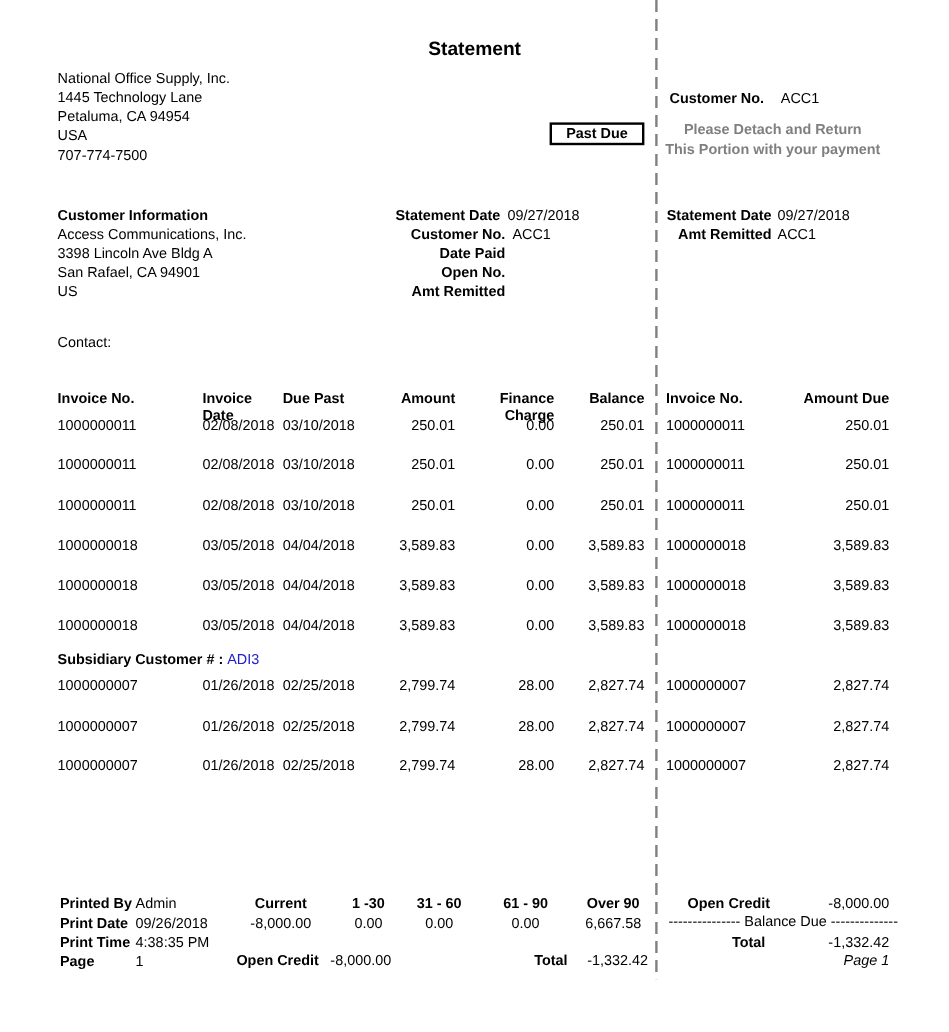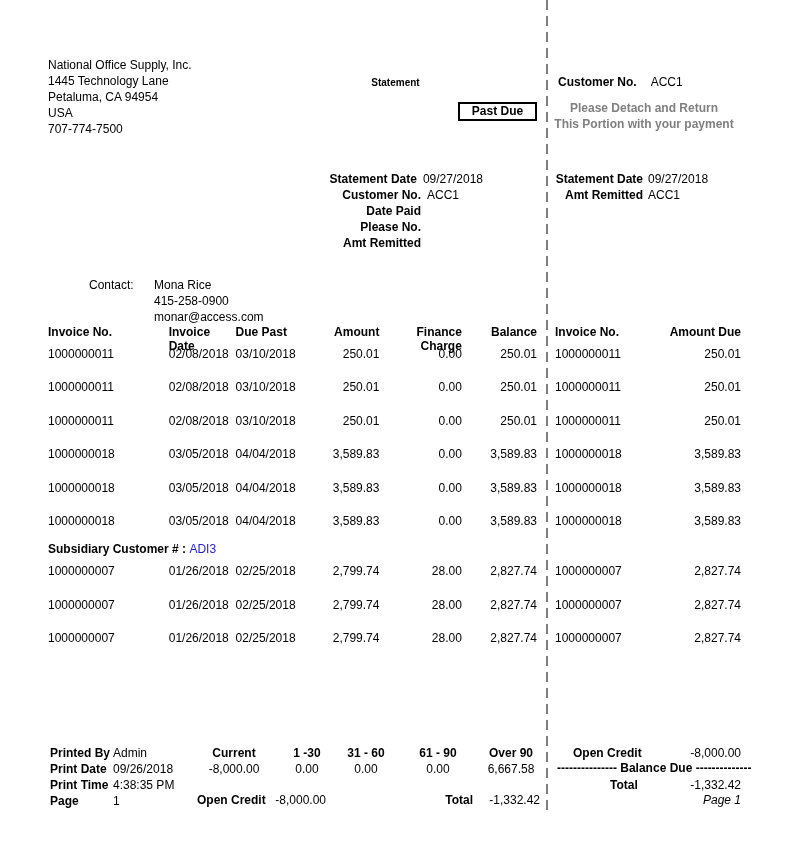--- a/index.html
+++ b/index.html
@@ -9,21 +9,21 @@
     position:relative; width:791px; height:860px; background:#fff;
     font-family:"Liberation Sans", sans-serif; font-size:12px; color:#000;
     overflow:hidden;
   }
   .abs { position:absolute; }
   .b { font-weight:bold; }
   .line { height:16px; line-height:16px; white-space:nowrap; }
   .gray { color:var(--muted-gray); font-weight:bold; }
   .blue { color:var(--accent-blue); }
 
-  .title { top:33px; left:0; width:791px; text-align:center; font-size:10px; font-weight:bold;margin-top:44px; }
+  .title { top:33px; left:0; width:791px; text-align:center; font-size:16px; font-weight:bold; }
 
   .seller { top:57px; left:48px; }
 
   .pastdue-box {
     top:102px; left:458px; width:79px; height:19px;
     border:2px solid #000; text-align:center; line-height:15px; font-weight:bold;
   }
 
   .dash-line {
     top:0; left:546px; width:2px; height:816px;
@@ -39,21 +39,21 @@
   .stmt-fields { top:171px; left:300px; width:183px; }
   .stmt-row { display:flex; height:16px; line-height:16px; }
   .stmt-row .lbl { width:121px; text-align:right; font-weight:bold; }
   .stmt-row .val { margin-left:6px; }
 
   .stub-stmt { top:171px; left:500px; width:241px; }
   .stub-stmt .stmt-row .lbl { width:143px; }
   .stub-stmt .stmt-row .val { margin-left:5px; }
 
   .contact { top:277px; left:48px; display:flex; }
-  .contact .clabel { width:65px;margin-left:41px; }
+  .contact .clabel { width:65px; }
   .contact .cdetails .line { }
 
   
   .inv-table { top:325px; left:48px; width:489px; }
   .inv-header { display:flex; height:17px; font-weight:bold; }
   .inv-row { display:flex; height:33.4px; padding-top:5px; }
   .c1 { width:87px; } .c2 { width:73px;margin-left:41px; } .c3 { width:85px; }
   .c4 { width:72px; text-align:right; }
   .c5 { width:90px; text-align:right; }
   .c6 { width:82px; text-align:right; }
@@ -76,21 +76,21 @@
   .aging-col .val { height:16px; line-height:16px; }
 
   .oc-label { top:793px; left:197px; font-weight:bold; }
   .oc-value { top:793px; left:258px; width:68px; text-align:right; }
   .tot-label { top:793px; left:420px; width:53px; text-align:right; font-weight:bold; }
   .tot-value { top:793px; left:476px; width:64px; text-align:right; }
 
   .stub-foot-row { left:557px; width:184px; display:flex; justify-content:space-between; height:16px; line-height:16px; }
   .sf1 { top:745px; }
   .sf1 .lbl { padding-left:16px; font-weight:bold; }
-  .sf-divider { top:761px; left:557px; width:184px; text-align:right; font-weight:bold; white-space:nowrap; }
+  .sf-divider { top:761px; left:557px; width:184px; text-align:right; font-weight:normal; white-space:nowrap; }
   .sf3 { top:777px; }
   .sf3 .lbl { padding-left:53px; font-weight:bold; }
   .sf-page { top:793px; left:557px; width:184px; text-align:right; font-style:italic; }
 </style>
 </head>
 <body>
 
 <div class="page">
 
   <div class="abs dash-line"></div>
@@ -111,37 +111,45 @@
   <div class="abs stub-custno">
     <span class="b">Customer No.</span>
     <span class="val">ACC1</span>
   </div>
 
   <div class="abs stub-center" style="top:100px;">
     <div class="line gray">Please Detach and Return</div>
     <div class="line gray">This Portion with your payment</div>
   </div>
 
+  <div class="abs cust-info">
+    <div class="line b">Customer Information</div>
+    <div class="line">Access Communications, Inc.</div>
+
+  <div class="line">3398 Lincoln Ave Bldg A</div>
+      <div class="line">San Rafael, CA 94901</div>
+      <div class="line">US</div>
+    </div>
 
   <div class="abs stmt-fields">
 
   <div class="stmt-row">
         <span class="lbl">Statement Date</span>
         <span class="val">09/27/2018</span>
       </div>
       <div class="stmt-row">
         <span class="lbl">Customer No.</span>
         <span class="val">ACC1</span>
       </div>
       <div class="stmt-row">
         <span class="lbl">Date Paid</span>
         <span class="val"></span>
       </div>
       <div class="stmt-row">
-        <span class="lbl">Please No.</span>
+        <span class="lbl">Open No.</span>
         <span class="val"></span>
       </div>
       <div class="stmt-row">
         <span class="lbl">Amt Remitted</span>
         <span class="val"></span>
       </div>
     </div>
 
   <div class="abs stub-stmt stmt-fields" style="left:500px; width:241px;">
     <div class="stmt-row">
@@ -149,25 +157,20 @@
       <span class="val">09/27/2018</span>
     </div>
     <div class="stmt-row">
       <span class="lbl">Amt Remitted</span>
       <span class="val">ACC1</span>
     </div>
   </div>
 
   <div class="abs contact">
     <div class="clabel line">Contact:</div>
-    <div class="cdetails">
-      <div class="line">Mona Rice</div>
-      <div class="line">415-258-0900</div>
-      <div class="line">monar@access.com</div>
-    </div>
   </div>
 
   <div class="abs stub-center" style="top:281px;">
   </div>
 
   <div class="abs inv-table">
     <div class="inv-header">
       <span class="c1">Invoice No.</span>
       <span class="c2">Invoice Date</span>
       <span class="c3">Due Past</span>

